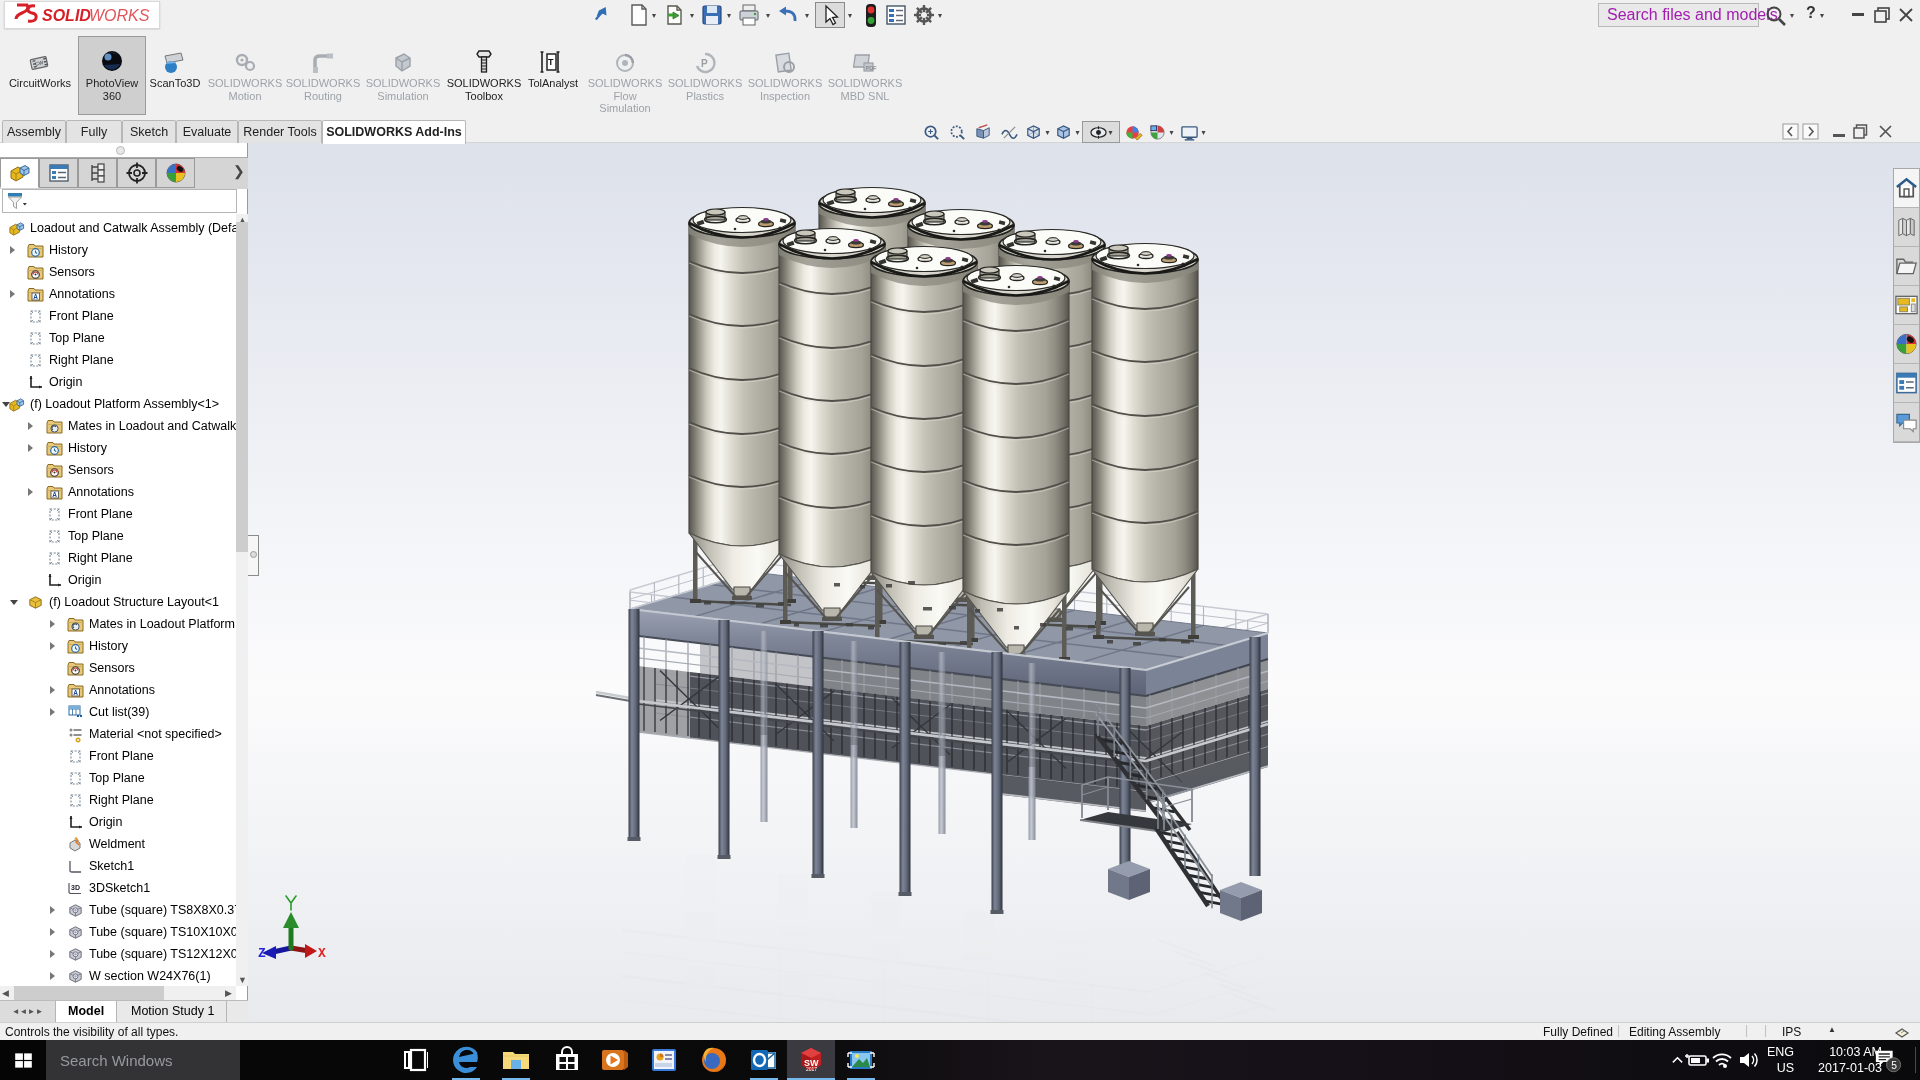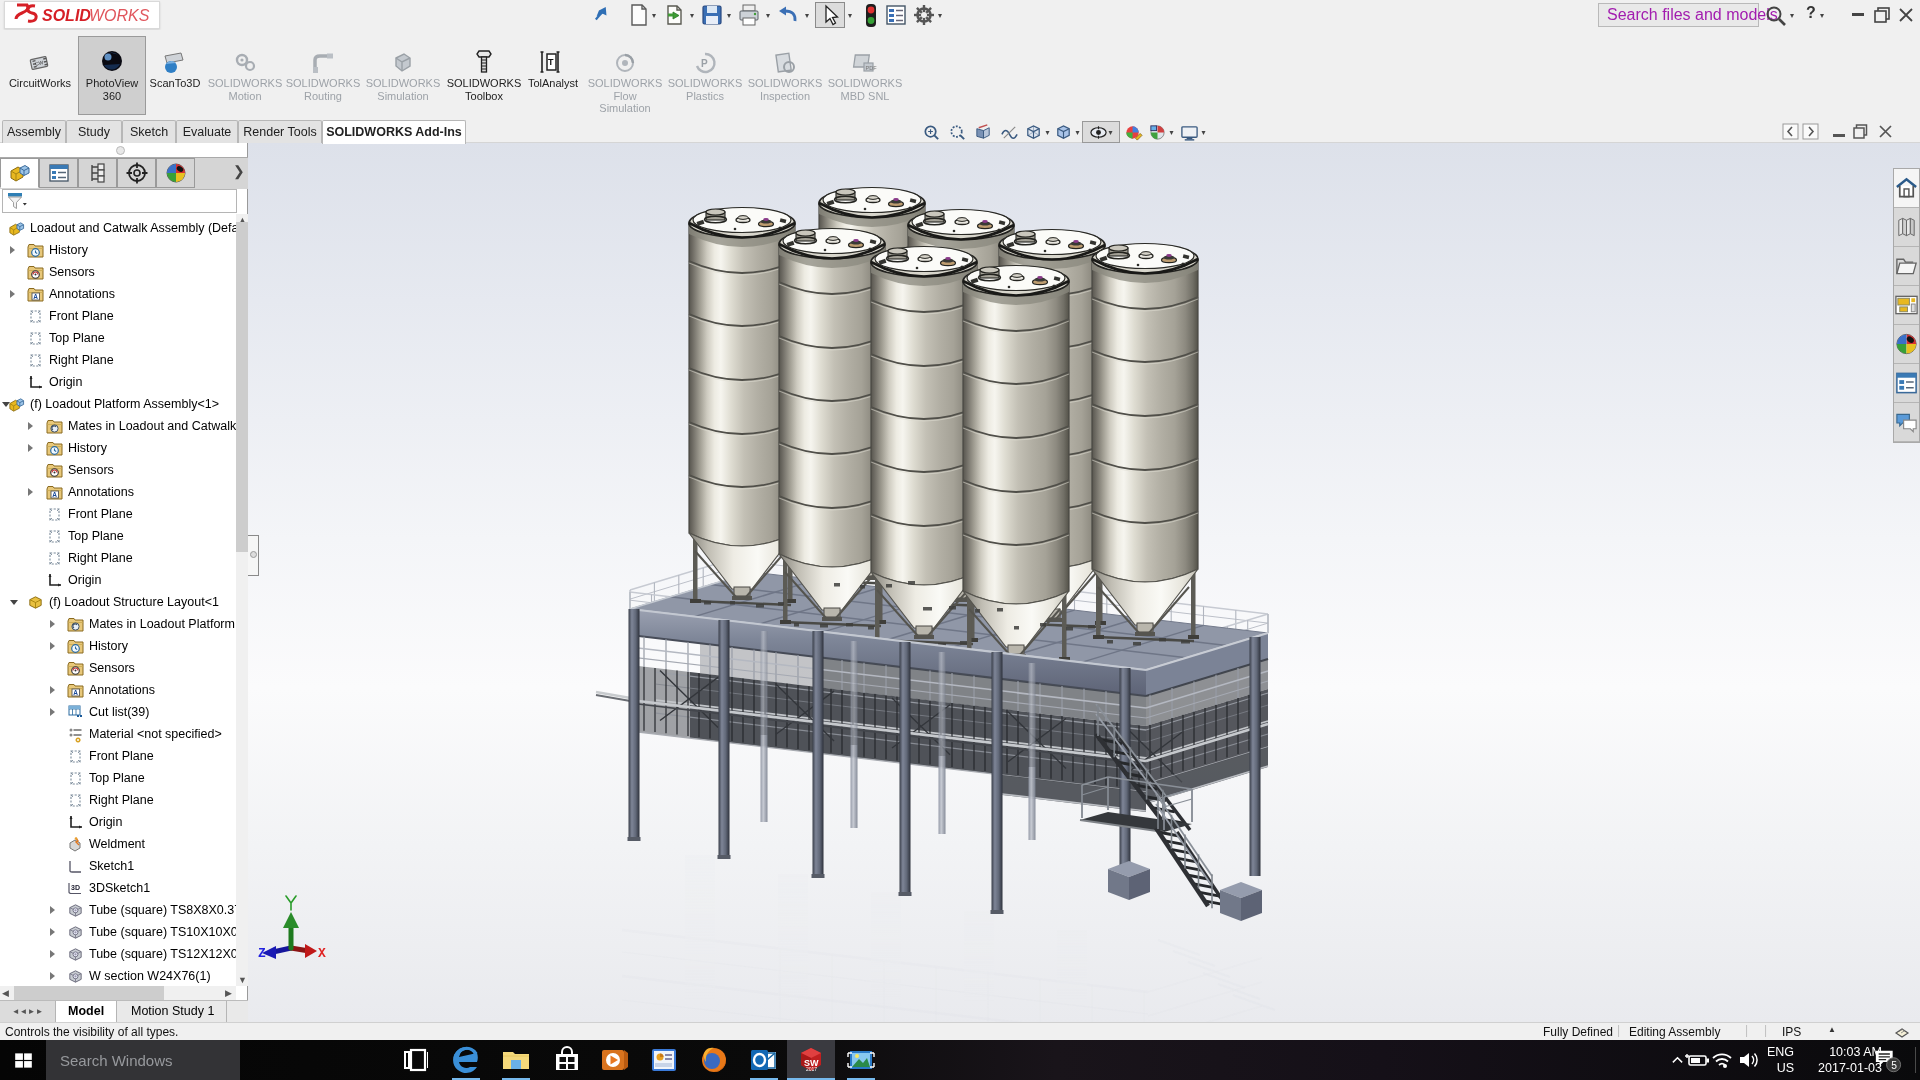--- a/index.html
+++ b/index.html
@@ -917,21 +917,21 @@
         <svg width="26" height="26" viewBox="0 0 26 26">
           <rect x="4" y="5" width="14" height="12" fill="#d0d4d8" stroke="#9aa0a6" stroke-width="1.3" transform="skewX(-8)"></rect>
           <rect x="12" y="13" width="9" height="8" fill="#c4c9cf" stroke="#9aa0a6" stroke-width="1.2"></rect>
           <text x="13.5" y="19.5" font-size="5.5" fill="#777">PDF</text>
         </svg>
       </div>SOLIDWORKS<br>MBD SNL</div>
 </div>
 
 <div id="tabrow">
  <div class="tab" style="left:2px;width:64px">Assembly</div>
- <div class="tab" style="left:66px;width:56px">Study</div>
+ <div class="tab" style="left:66px;width:56px">Fully</div>
  <div class="tab" style="left:122px;width:54px">Sketch</div>
  <div class="tab" style="left:176px;width:62px">Evaluate</div>
  <div class="tab" style="left:238px;width:84px">Render Tools</div>
  <div class="tab active" style="left:322px;width:144px">SOLIDWORKS Add-Ins</div>
 </div>
 <div id="huds">
     <div style="width:26px;height:22px;display:flex;align-items:center;justify-content:center">
       <svg width="19" height="19" viewBox="0 0 20 20">
         <circle cx="9" cy="9" r="5.5" fill="none" stroke="#3a5a80" stroke-width="1.8"></circle>
         <line x1="13" y1="13" x2="17" y2="17" stroke="#3a5a80" stroke-width="2"></line>

